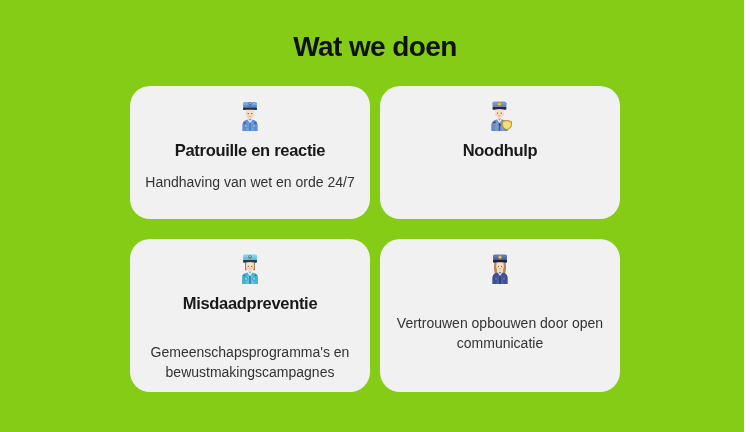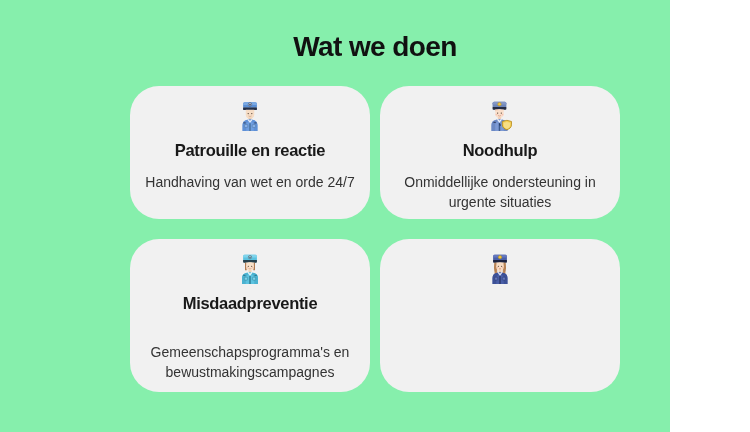--- a/index.html
+++ b/index.html
@@ -8,23 +8,23 @@
   }
   body {
     width: 750px;
     height: 432px;
     background: #ffffff;
     font-family: "Liberation Sans", sans-serif;
     overflow: hidden;
   }
   .page {
     position: relative;
-    width: 670px;
+    width: 744px;
     height: 432px;
-    background: #86efac;
+    background: #84cc16;
   }
   .section-title {
     position: absolute;
     top: 30px;
     left: 0;
     width: 750px;
     text-align: center;
     font-size: 28px;
     font-weight: bold;
     letter-spacing: -0.6px;
@@ -38,21 +38,21 @@
     width: 490px;
     height: 306px;
     display: grid;
     grid-template-columns: 240px 240px;
     grid-template-rows: 133px 153px;
     column-gap: 10px;
     row-gap: 20px;
   }
   .card {
     background: #f1f1f1;
-    border-radius: 29px;
+    border-radius: 20px;
     box-sizing: border-box;
     padding: 12px 14px 10px 14px;
     display: flex;
     flex-direction: column;
     align-items: center;
     text-align: center;
   }
   .card-icon {
     width: 34px;
     height: 34px;
@@ -158,21 +158,20 @@
           <path d="M26 40.4 l5 6 5 -6 -2.6 -0.9 -2.4 3.4 -2.4 -3.4 z" fill="#eef2fa"></path>
           <path d="M29.6 47 h2.8 v15 h-2.8 z" fill="#3d5a8c"></path>
           <path d="M31.4 47.6 l2.6 3.6 -2.2 1.4 -1.6 -3.4 z" fill="#2b3b5e"></path>
           <rect x="19.5" y="44.8" width="4.6" height="2.4" rx="1" fill="#36456b"></rect>
 
           <path d="M45 42 l8.6 2.2 v6.4 c0 4.6 -3.8 7.6 -8.6 9.2 -4.8 -1.6 -8.6 -4.6 -8.6 -9.2 v-6.4 z" fill="#f4cf55" stroke="#b88c1c" stroke-width="1.6"></path>
           <path d="M45 45 l6 1.6 v4.6 c0 3.2 -2.6 5.4 -6 6.6 -3.4 -1.2 -6 -3.4 -6 -6.6 v-4.6 z" fill="#f7e08f" opacity="0.85"></path>
         </svg>
       </span>
       <div class="card-title">Noodhulp</div>
-      <div class="card-desc">Onmiddellijke ondersteuning in urgente situaties</div>
     </div>
 
     <div class="card card-row2">
       <span class="card-icon">
         <svg viewBox="0 0 64 64" xmlns="http://www.w3.org/2000/svg">
 
           <path d="M20 17 h24 v4 h-24 z" fill="#2e4a57"></path>
           <path d="M22 7 h20 a3 3 0 0 1 3 3 v7 h-26 v-7 a3 3 0 0 1 3 -3 z" fill="#5cc3e0"></path>
           <path d="M22 7 h20 a3 3 0 0 1 3 3 v2 h-26 v-2 a3 3 0 0 1 3 -3 z" fill="#7fd4ec"></path>
           <circle cx="32" cy="11.6" r="3.1" fill="#dff4fb" stroke="#2e4a57" stroke-width="1"></circle>
@@ -234,16 +233,17 @@
 
           <path d="M18 62 v-11 a10 10 0 0 1 7 -9.6 l7 -1.6 7 1.6 A10 10 0 0 1 46 51 v11 z" fill="#4a5fa8"></path>
           <path d="M32 39.8 l-7 1.6 A10 10 0 0 0 18 51 v11 h7 v-13 z" fill="#3d5197"></path>
           <path d="M32 39.8 l7 1.6 A10 10 0 0 1 46 51 v11 h-7 v-13 z" fill="#3d5197"></path>
           <path d="M27.2 40.4 l4.8 6 4.8 -6 -2.5 -0.9 -2.3 3.4 -2.3 -3.4 z" fill="#e7eaf7"></path>
           <path d="M30.7 47 h2.6 v15 h-2.6 z" fill="#2b376a"></path>
           <rect x="21.8" y="49.4" width="5.8" height="5.2" rx="1" fill="#6477bd" stroke="#2b376a" stroke-width="0.9"></rect>
           <rect x="36.4" y="49.4" width="5.8" height="5.2" rx="1" fill="#6477bd" stroke="#2b376a" stroke-width="0.9"></rect>
         </svg>
       </span>
+      <div class="card-desc">Vertrouwen opbouwen door open communicatie</div>
     </div>
 
   </div>
 </div>
 
 </body></html>

